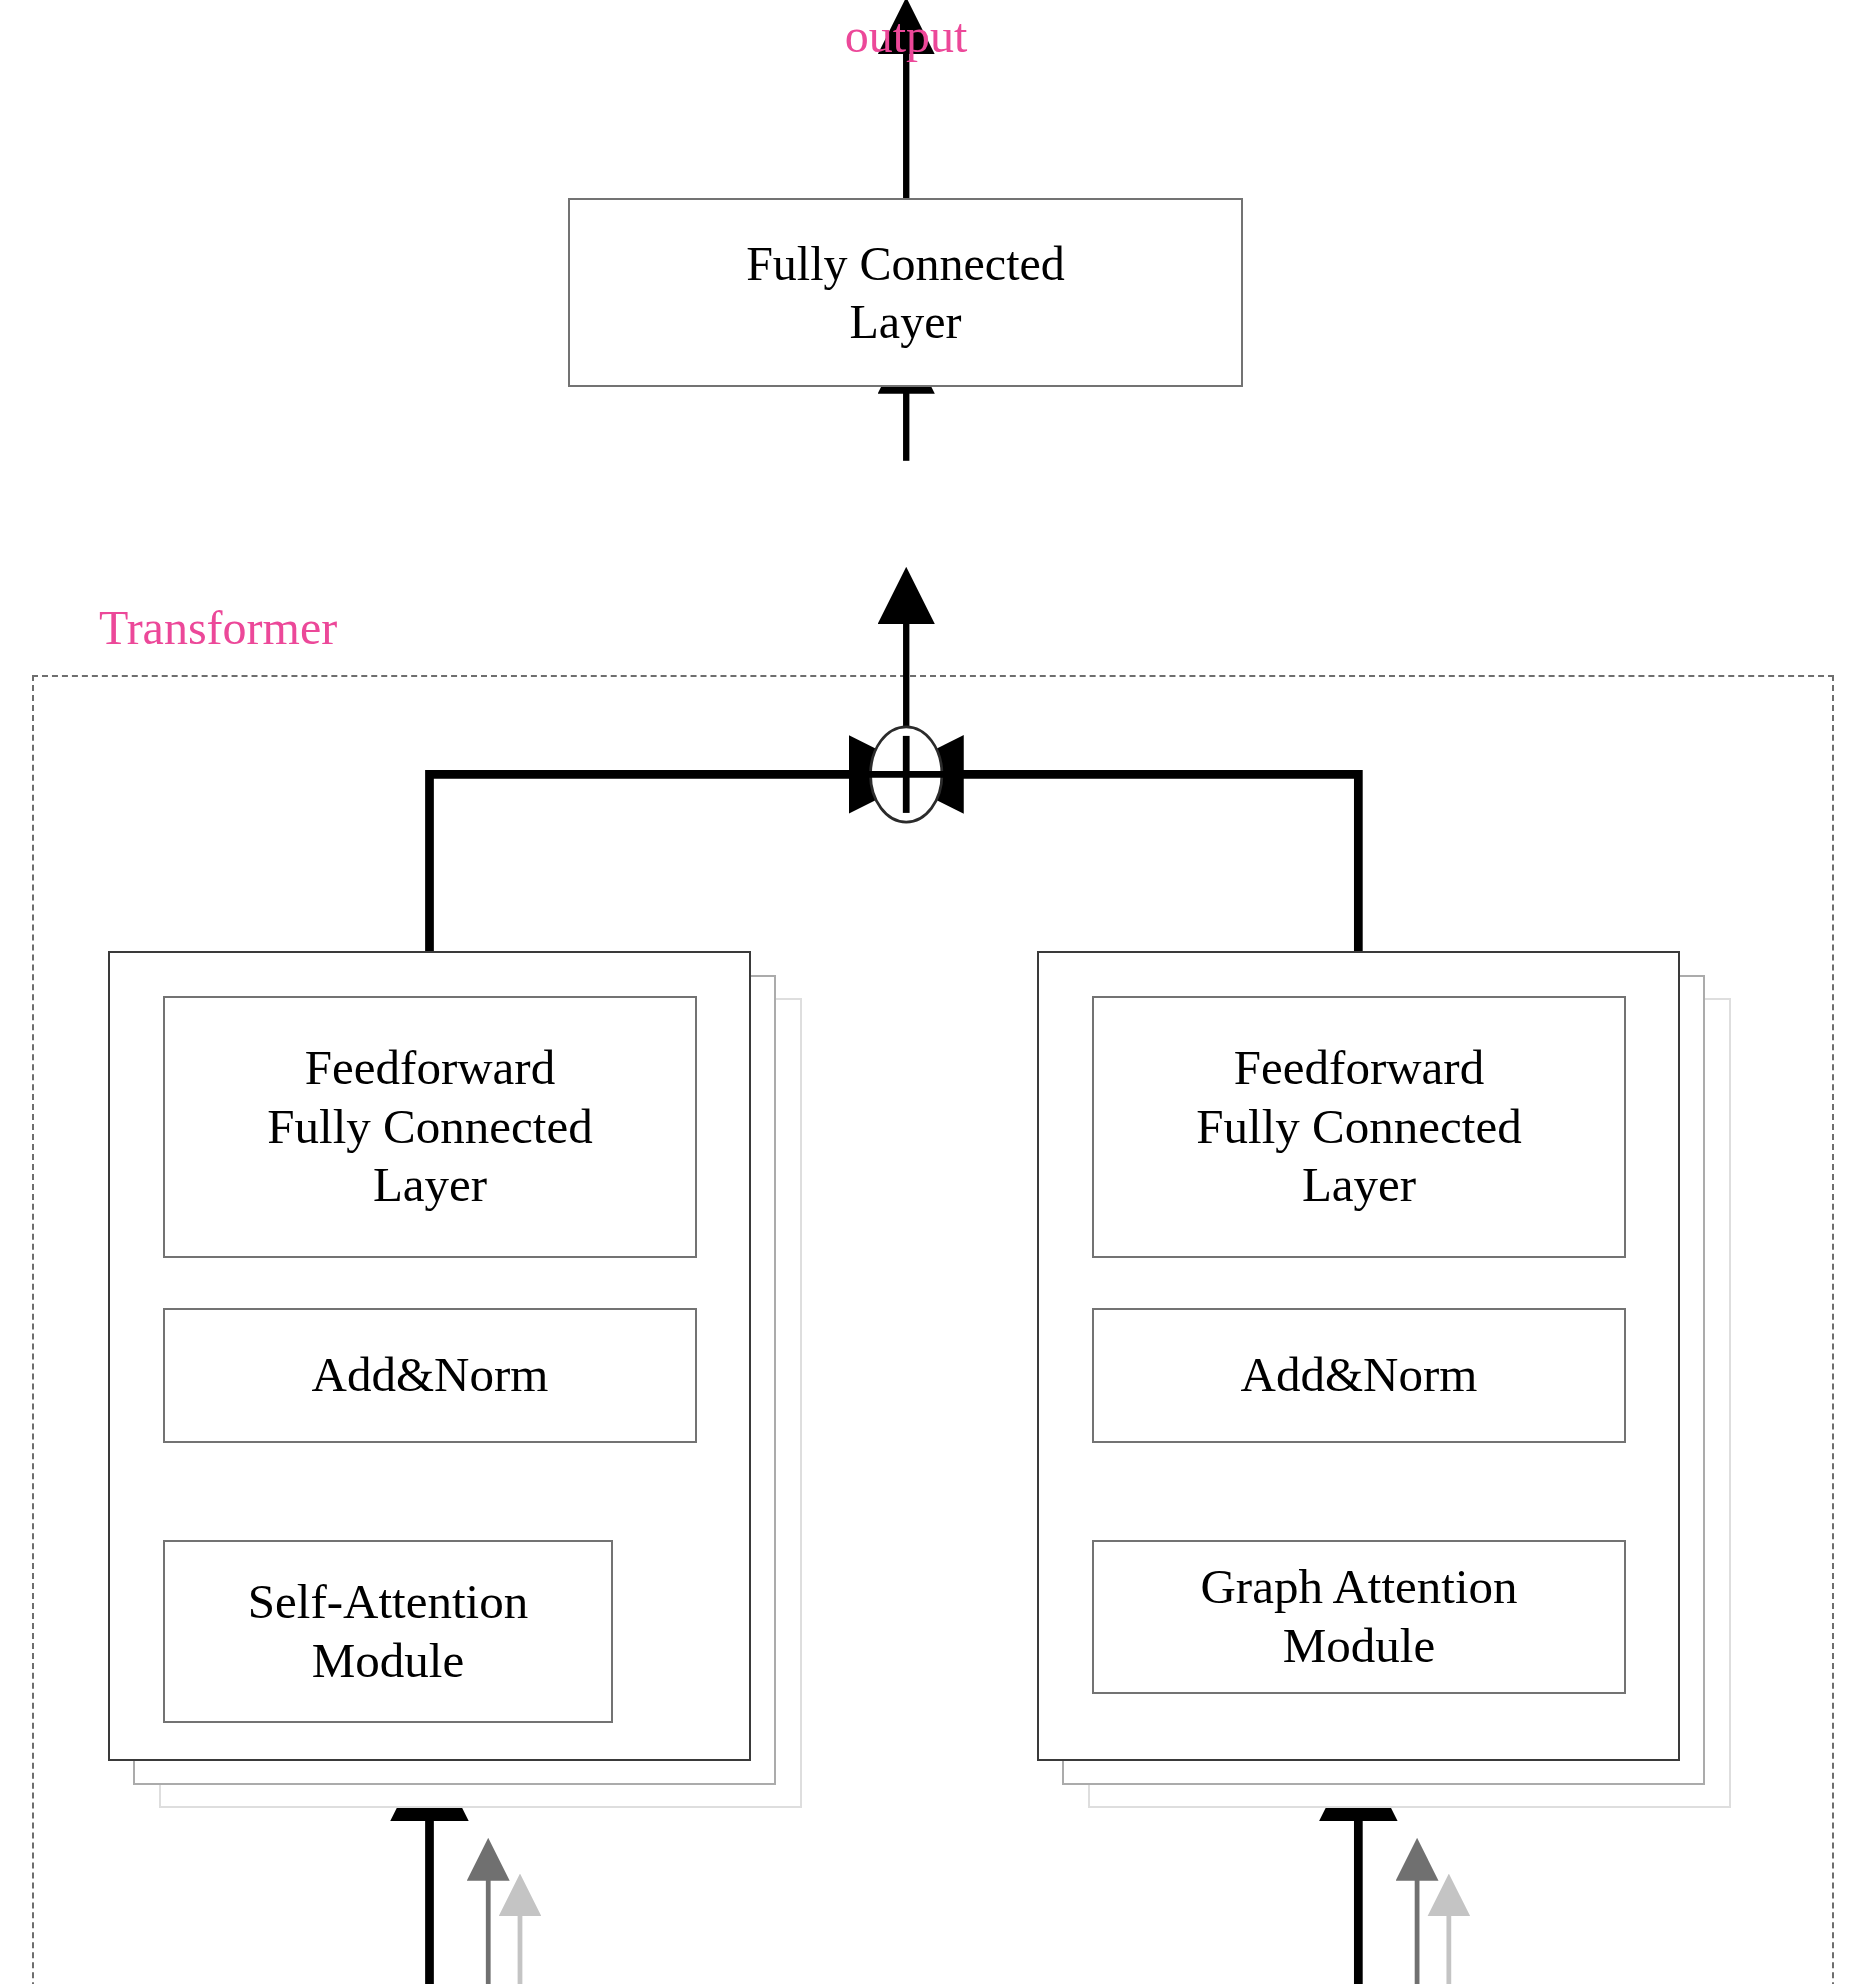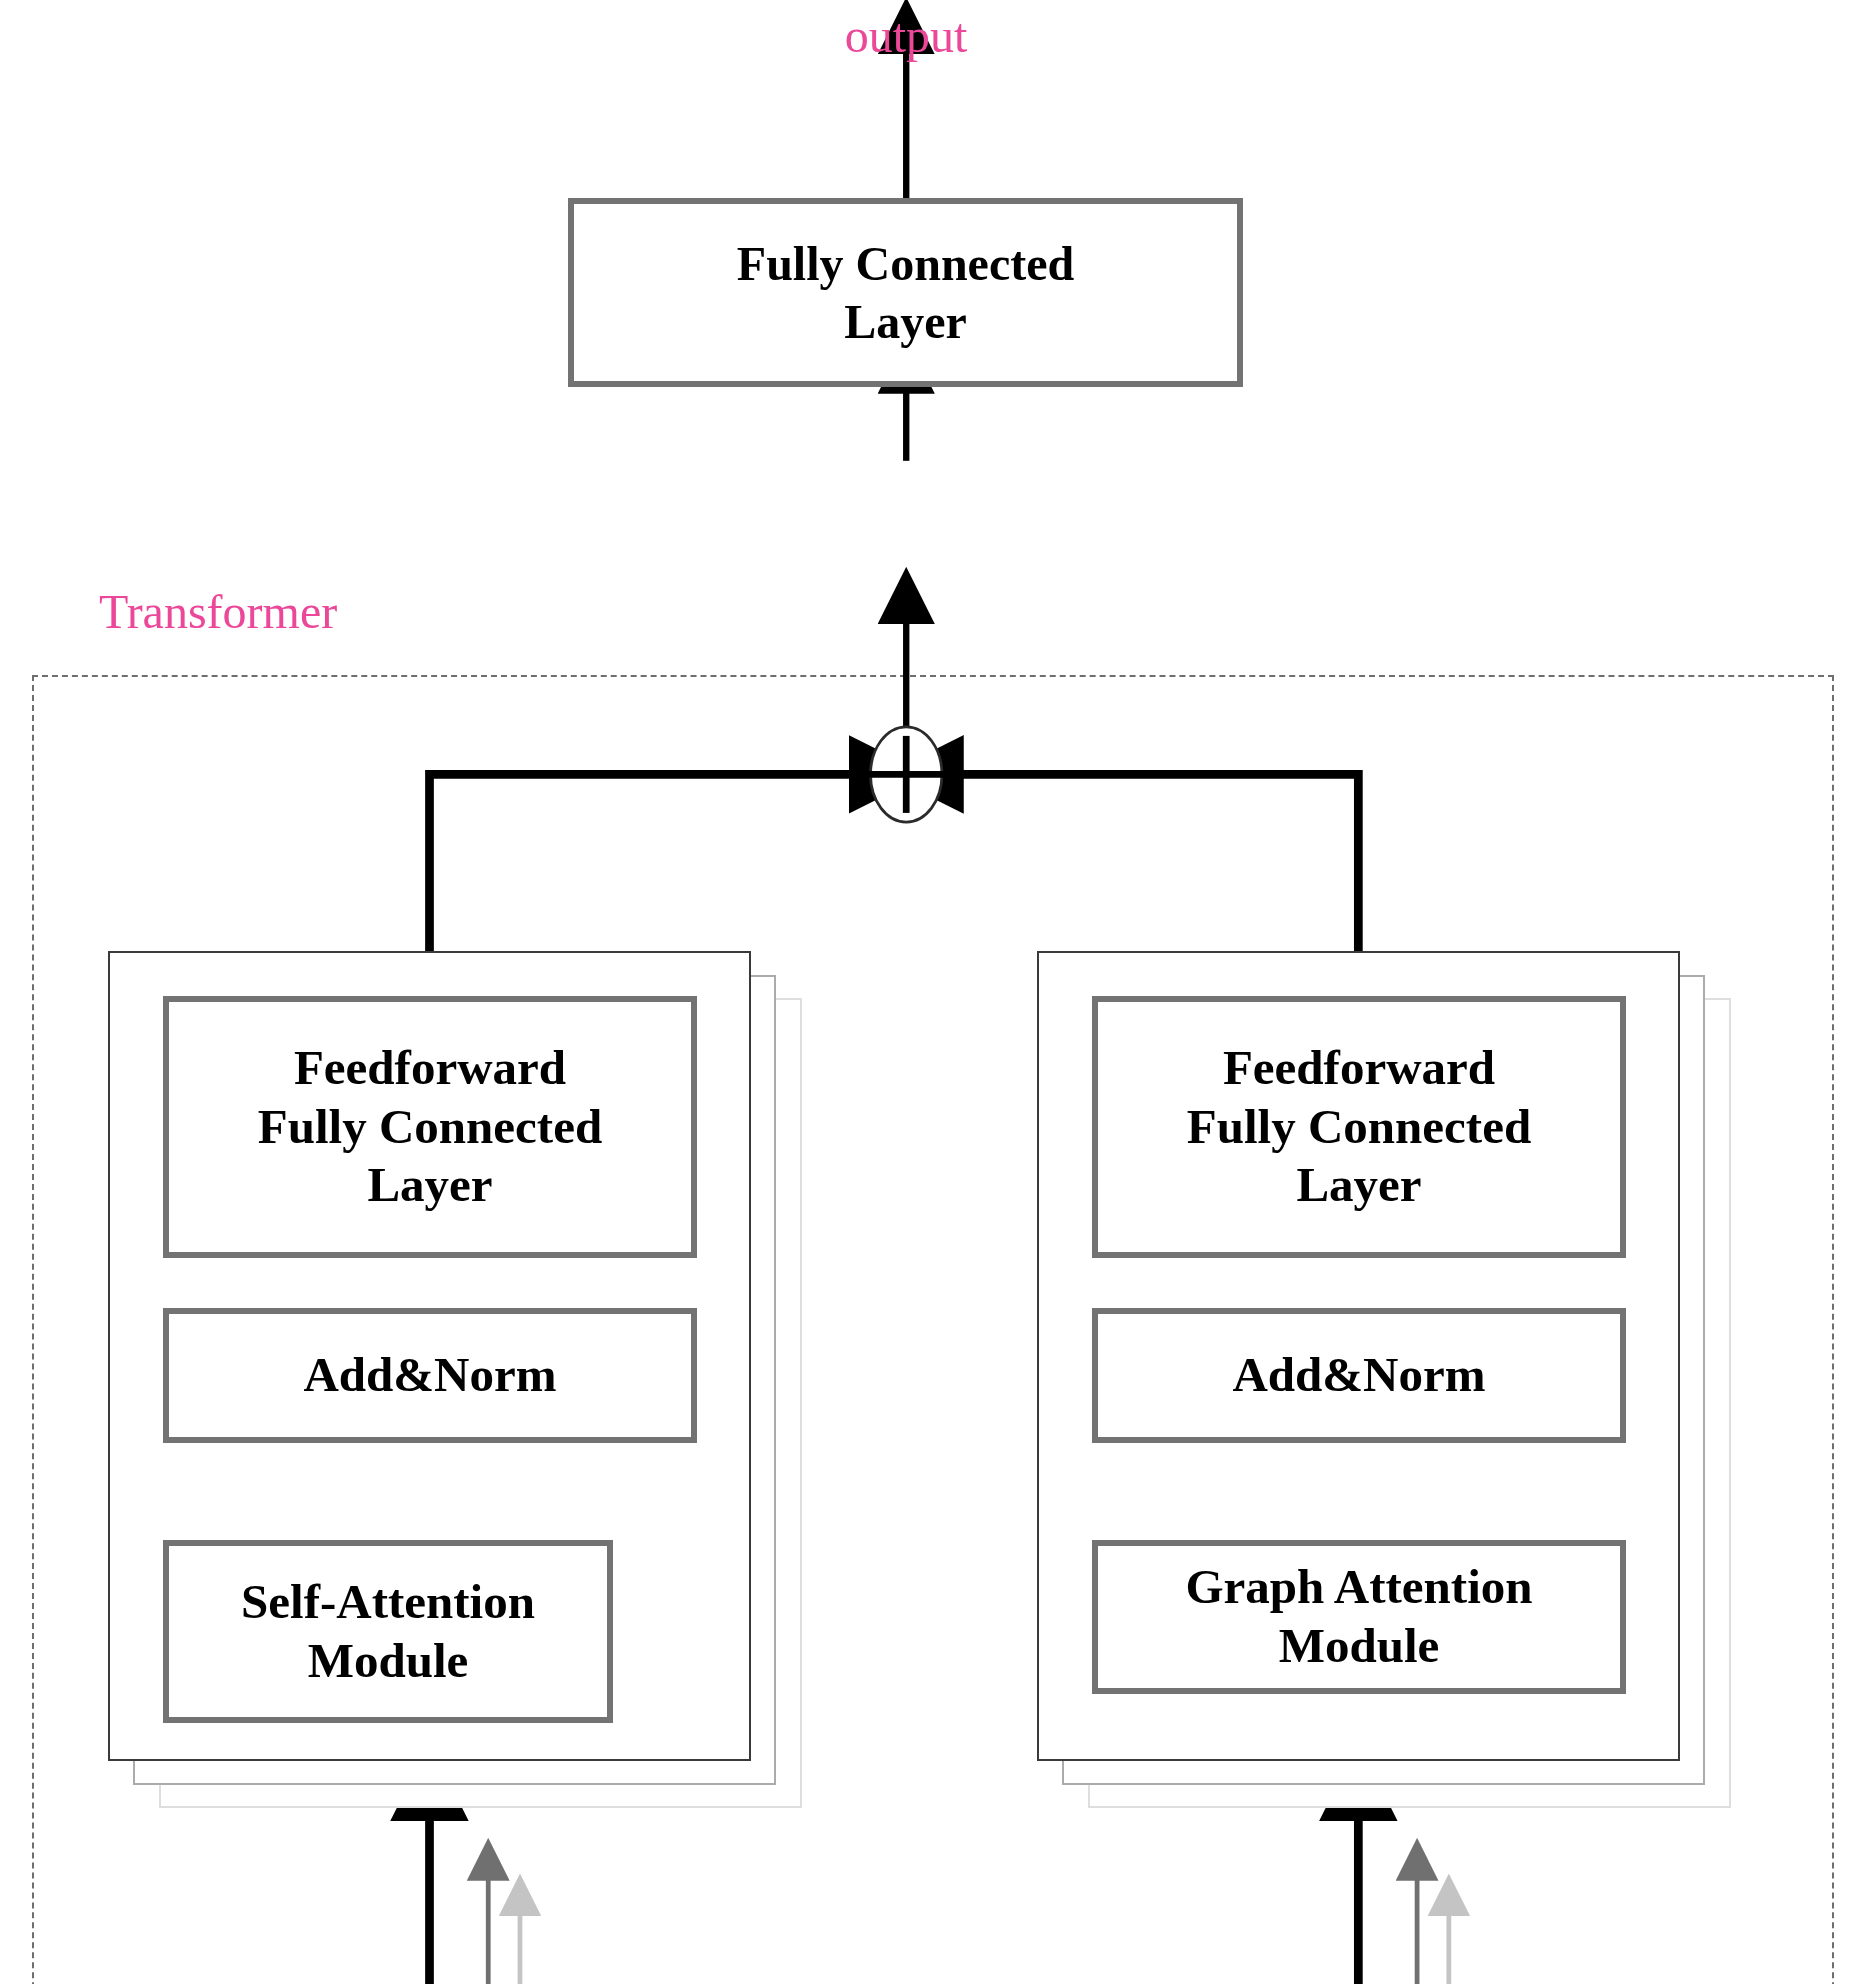--- a/index.html
+++ b/index.html
@@ -21,30 +21,29 @@
     position: absolute;
     top: 0;
     left: 0;
     width: 1870px;
     height: 2511px;
   }
   .node-box {
     position: absolute;
     box-sizing: border-box;
     background: #ffffff;
-    border: 6px solid #737373;
+    border: 2px solid #737373;
     display: flex;
     align-items: center;
     justify-content: center;
     text-align: center;
     color: #000000;
     line-height: 1.20;
     white-space: pre-line;
     z-index: 6;
-    font-weight: bold;
   }
   .group-card {
     position: absolute;
     box-sizing: border-box;
     background: #ffffff;
   }
   .card-back-3 { border: 2px solid #dedede; z-index: 1; }
   .card-back-2 { border: 2px solid #ababab; z-index: 2; }
   .card-front  { border: 2.4px solid #3a3a3a; z-index: 3; }
   .free-label {
@@ -139,16 +138,16 @@
 
   <div class="node-box t-112" style="left:1092px; top:996px; width:534px; height:262px;">Feedforward
 Fully Connected
 Layer</div>
   <div class="node-box t-112" style="left:1092px; top:1308px; width:534px; height:135px;">Add&amp;Norm</div>
   <div class="node-box t-112" style="left:1092px; top:1540px; width:534px; height:154px;">Graph Attention
 Module</div>
 
   <div class="free-label t-120" style="left:906px; top:8px; transform:translateX(-50%);">output</div>
 
-  <div class="free-label t-120" style="left:99px; top:584px;">Transformer</div>
+  <div class="free-label t-120" style="left:99px; top:600px;">Transformer</div>
 
 </div>
 
 
 </body></html>

